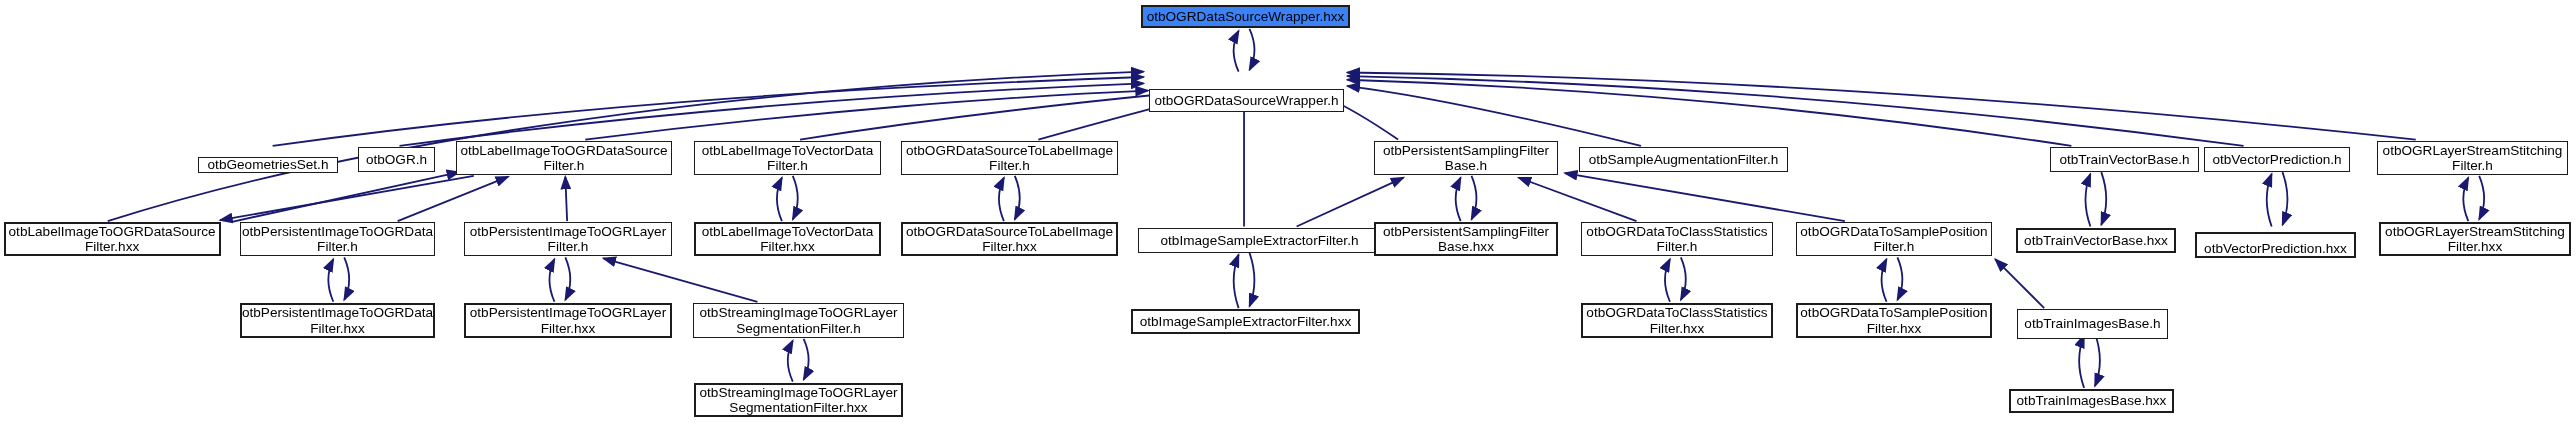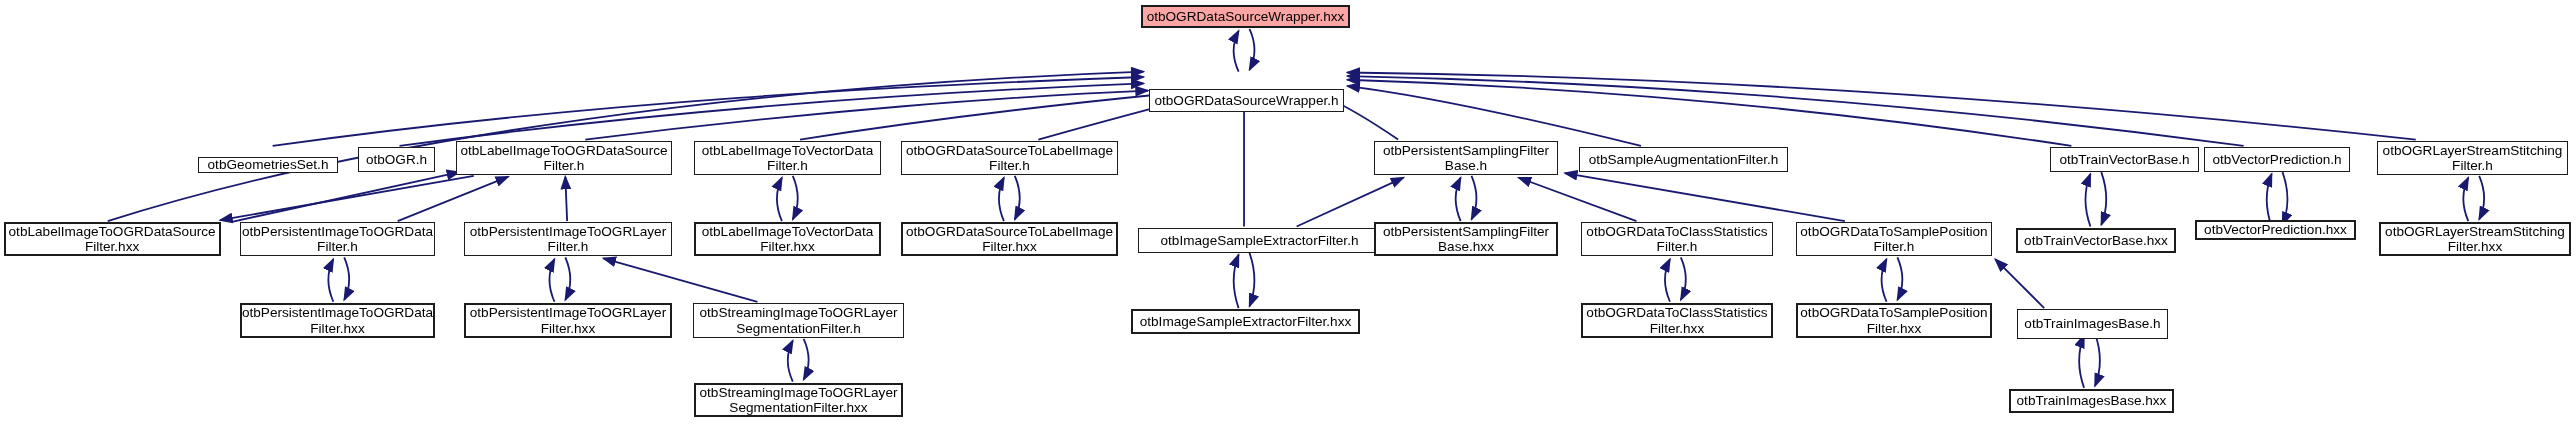--- a/index.html
+++ b/index.html
@@ -21,21 +21,21 @@
     flex-direction:column;
     align-items:center;
     justify-content:center;
     text-align:center;
     font-size:13.6px;
     line-height:15.4px;
     white-space:nowrap;
     overflow:hidden;
   }
   .node.bold{border-width:2.7px;}
-  .node.current{background:#fca5a5;}
+  .node.current{background:#3b82f6;}
   .edge{fill:none;stroke:#191970;stroke-width:2;}
 </style>
 </head>
 <body>
 
 <div id="canvas">
   <svg id="edge-layer" viewBox="0 0 2841 469" xmlns="http://www.w3.org/2000/svg">
     <defs>
       <marker id="arrow" markerUnits="userSpaceOnUse" markerWidth="16" markerHeight="12" refX="14" refY="6" orient="auto">
         <path d="M0,0 L16,6 L0,12 z" fill="#191970"></path>
@@ -166,21 +166,21 @@
         <span>otbOGRDataToClassStatistics</span>
         <span>Filter.h</span>
       </div>
       <div class="node" style="left: 1796px; top: 222px; width: 196px; height: 34px;">
         <span>otbOGRDataToSamplePosition</span>
         <span>Filter.h</span>
       </div>
       <div class="node bold" style="left: 2016px; top: 228px; width: 160px; height: 24.5px;">
         <span>otbTrainVectorBase.hxx</span>
       </div>
-      <div class="node bold" style="left: 2195px; top: 220px; width: 161px; height: 20px;">
+      <div class="node bold" style="left: 2195px; top: 232px; width: 161px; height: 26px; justify-content: flex-end;">
         <span>otbVectorPrediction.hxx</span>
       </div>
       <div class="node bold" style="left: 2379px; top: 222px; width: 192px; height: 34px;">
         <span>otbOGRLayerStreamStitching</span>
         <span>Filter.hxx</span>
       </div>
       <div class="node bold" style="left: 240px; top: 303px; width: 195px; height: 35px;">
         <span>otbPersistentImageToOGRData</span>
         <span>Filter.hxx</span>
       </div>

